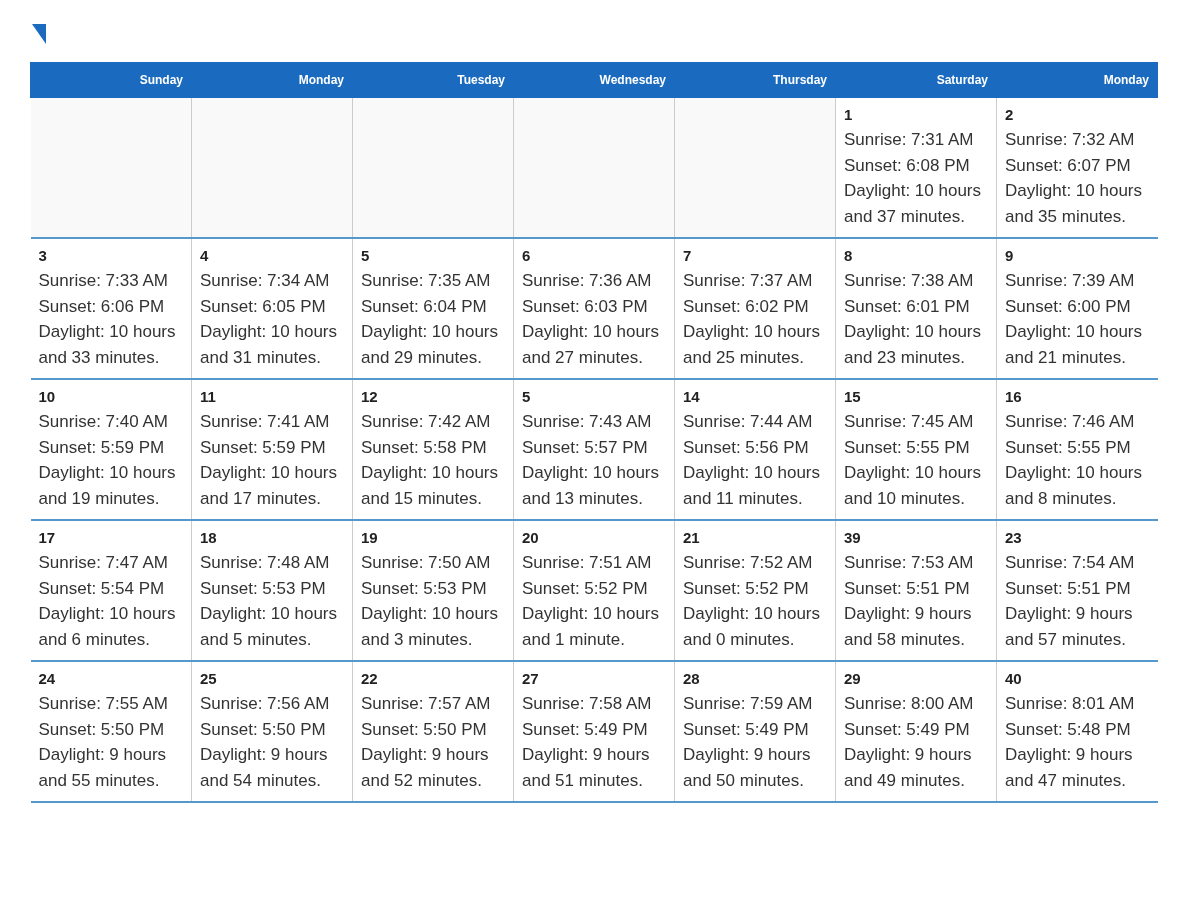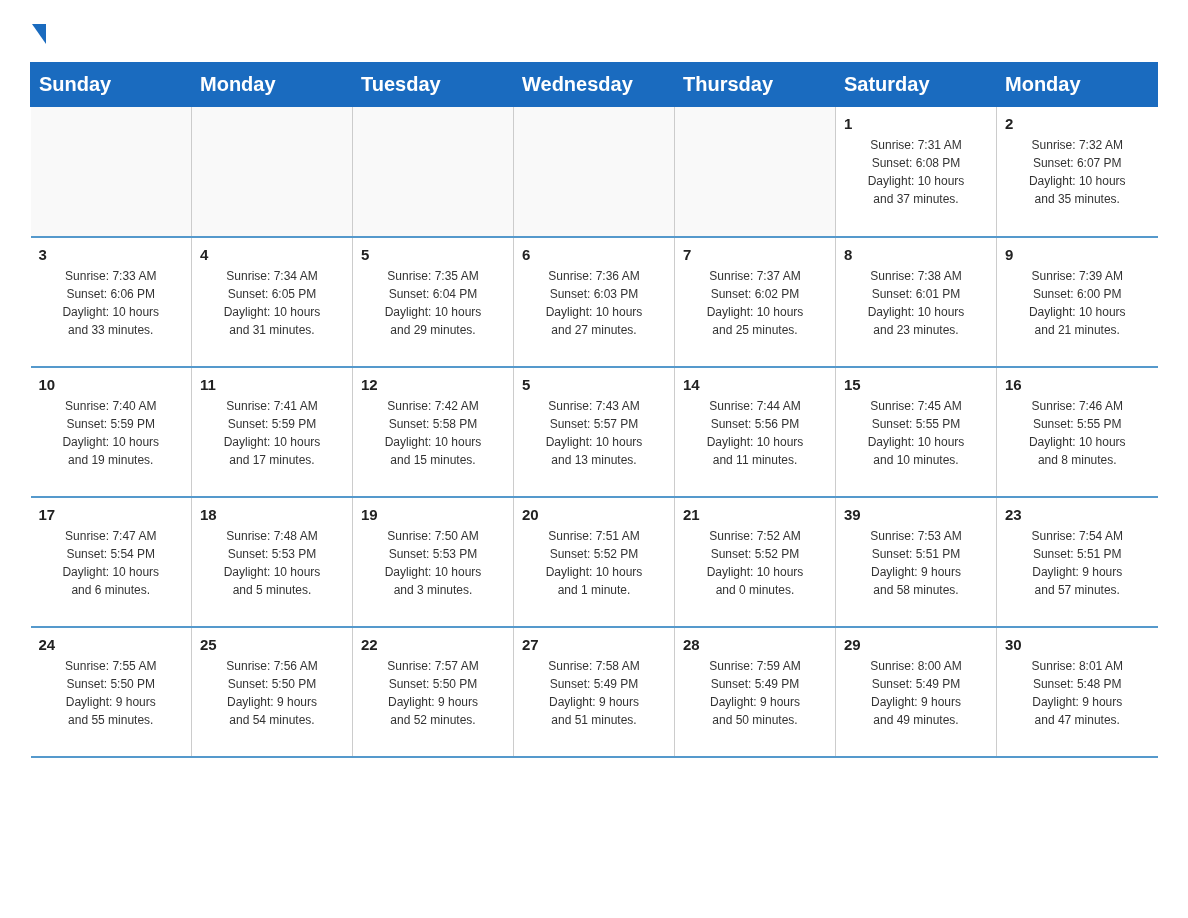--- a/index.html
+++ b/index.html
@@ -60,24 +60,24 @@
     table {
       width: 100%;
       border-collapse: collapse;
       table-layout: fixed;
     }
     thead tr {
       background-color: #1a6bbf;
     }
     thead th {
       color: #fff;
-      font-size: 20px;
+      font-size: 12px;
       font-weight: bold;
       padding: 10px 8px;
-      text-align: left;
+      text-align: right;
       border: 1px solid #1a6bbf;
     }
     tbody tr {
       border-bottom: 2px solid #5599cc;
     }
     tbody td {
       vertical-align: top;
       padding: 8px 8px;
       font-size: 12.5px;
       color: #333;
@@ -88,24 +88,23 @@
       border-right: none;
     }
     .day-number {
       font-size: 15px;
       font-weight: bold;
       color: #222;
       display: block;
       margin-bottom: 4px;
     }
     .day-info {
-      font-size: 12px;
+      font-size: 17px;
       color: #333;
       line-height: 1.5;
-      text-align: center;
     }
     .empty-cell {
       background: #f9f9f9;
     }
   </style>
 </head>
 <body>
 
 <div id="header">
   <div id="logo-area">
@@ -258,18 +257,18 @@
         </td>
         <td>
           <span class="day-number">28</span>
           <div class="day-info">Sunrise: 7:59 AM<br>Sunset: 5:49 PM<br>Daylight: 9 hours<br>and 50 minutes.</div>
         </td>
         <td>
           <span class="day-number">29</span>
           <div class="day-info">Sunrise: 8:00 AM<br>Sunset: 5:49 PM<br>Daylight: 9 hours<br>and 49 minutes.</div>
         </td>
         <td>
-          <span class="day-number">30</span>
+          <span class="day-number">40</span>
           <div class="day-info">Sunrise: 8:01 AM<br>Sunset: 5:48 PM<br>Daylight: 9 hours<br>and 47 minutes.</div>
         </td>
       </tr>
     </tbody>
 </table>
 
 </body></html>

